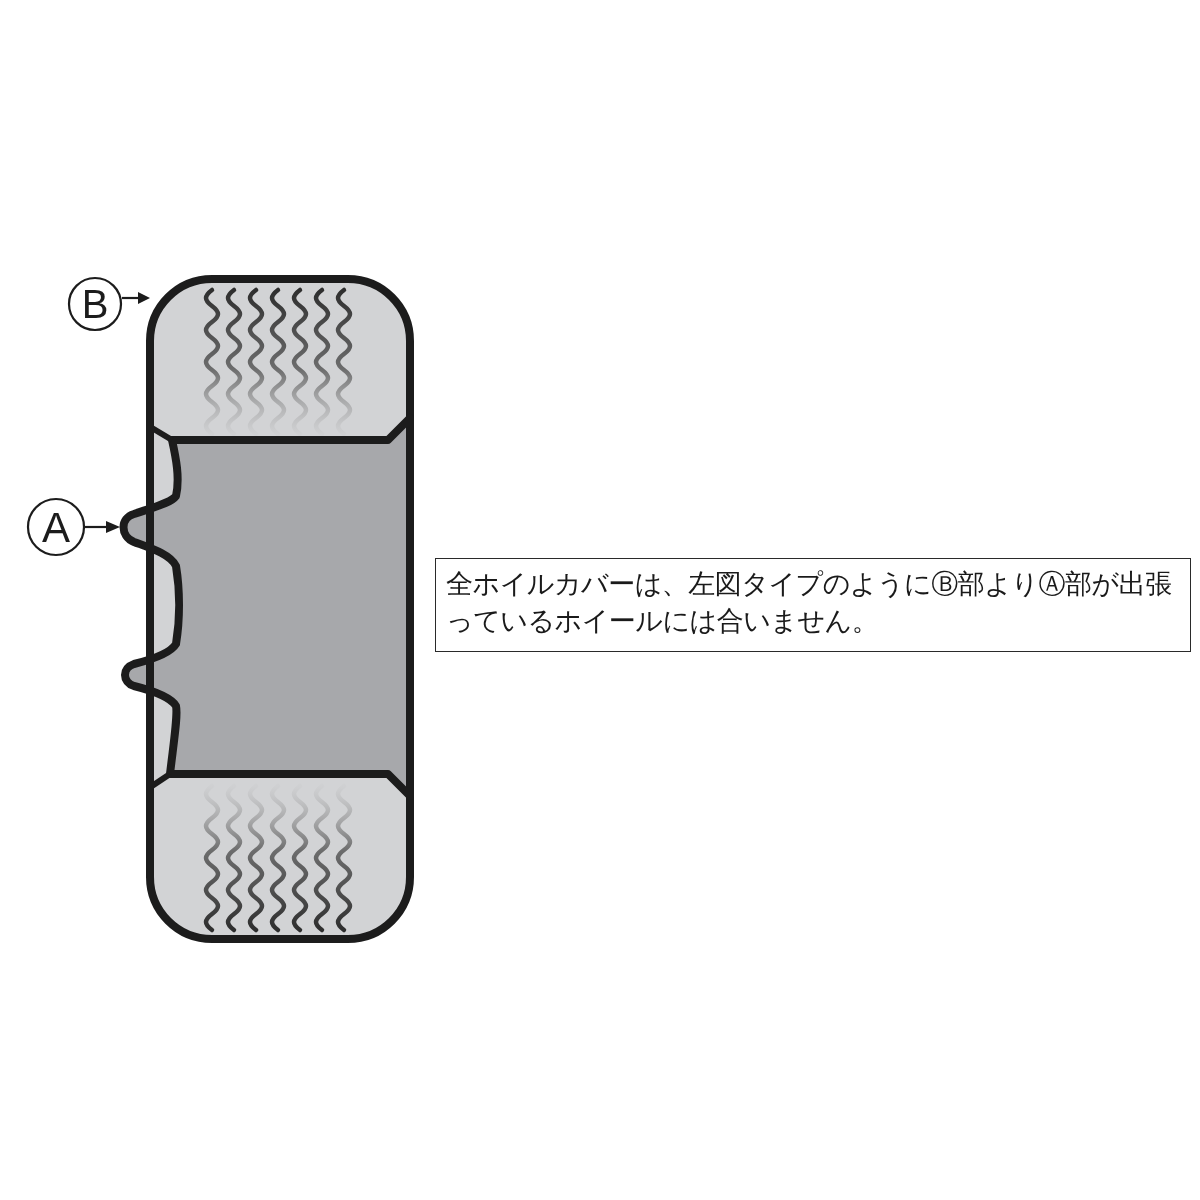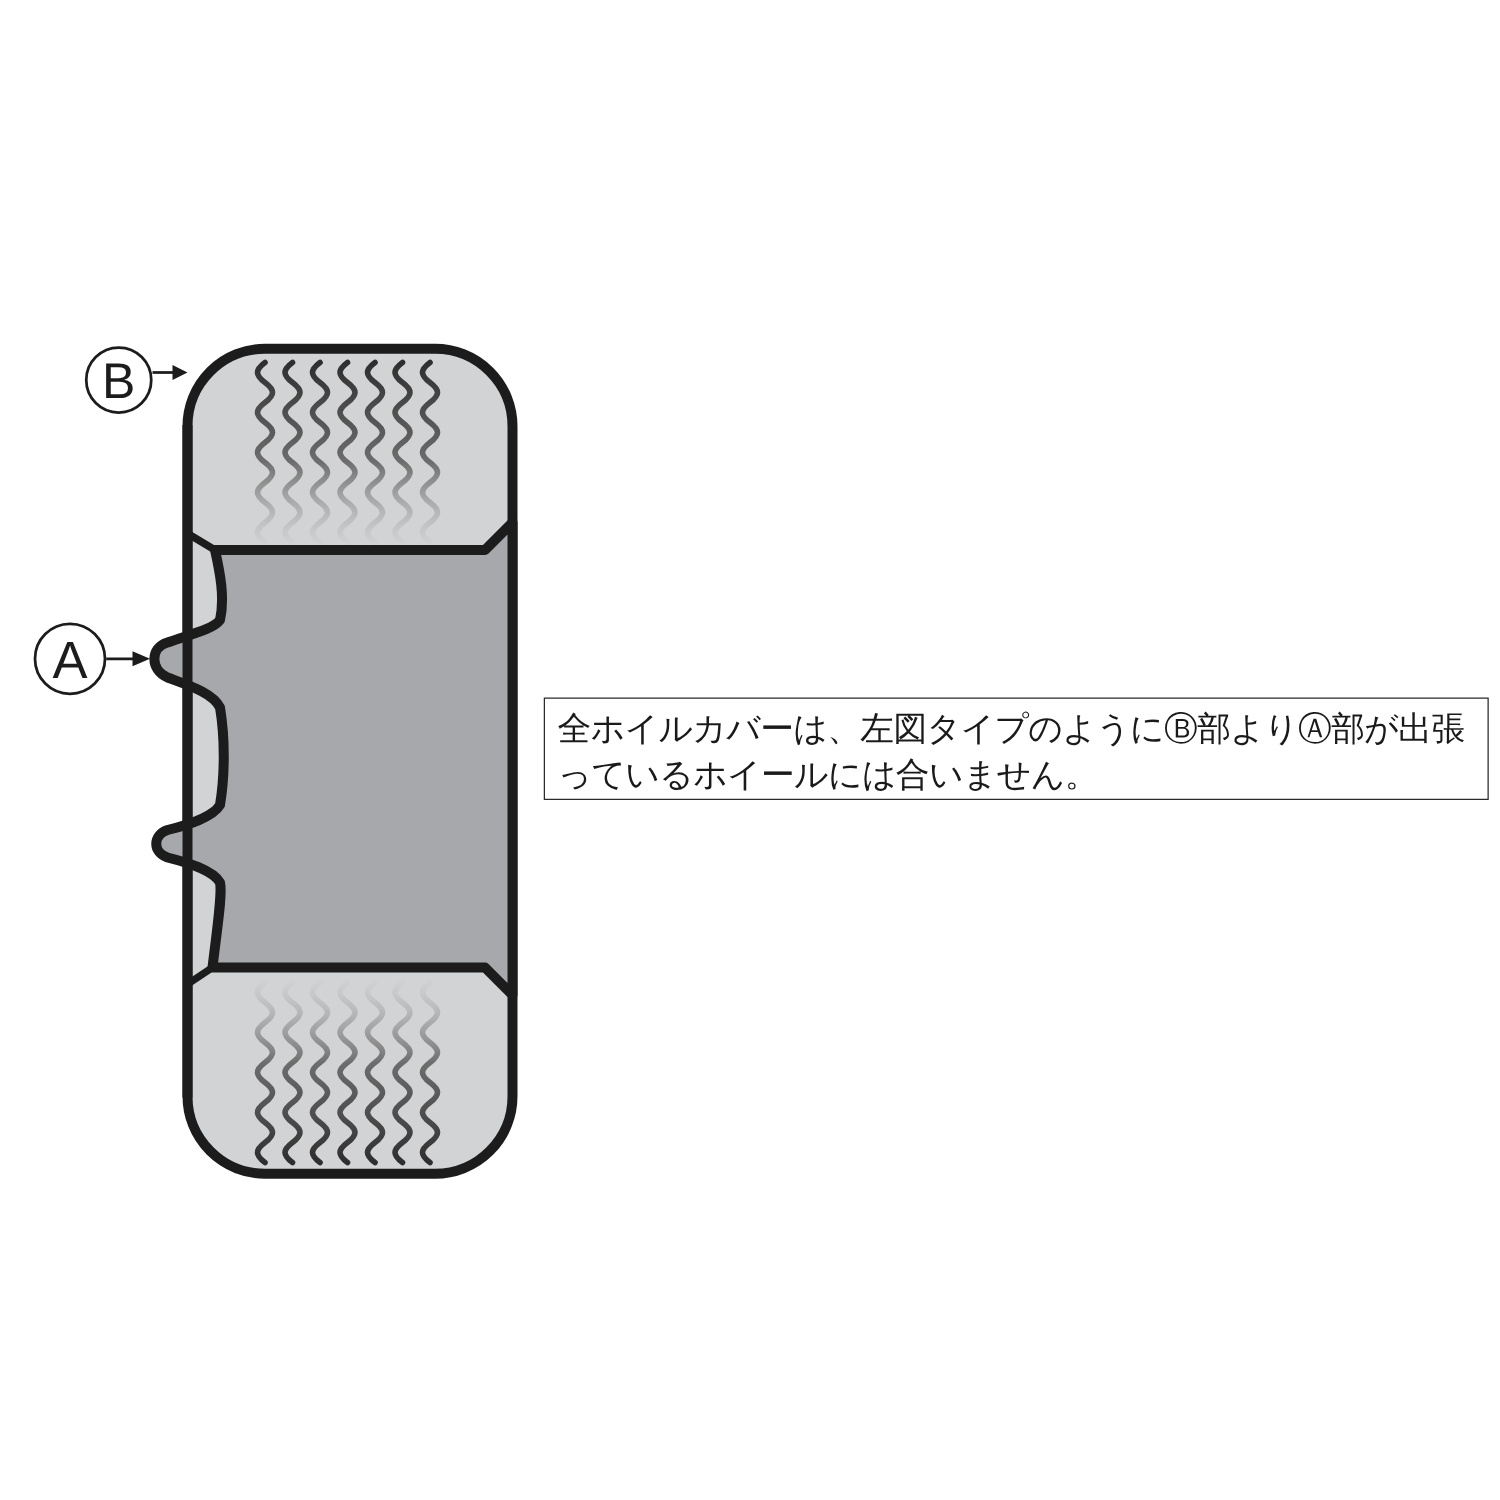--- a/index.html
+++ b/index.html
@@ -1,19 +1,19 @@
 <!DOCTYPE html>
 <html><head>
   <meta charset="utf-8">
   <style>
     html, body { margin: 0; padding: 0; background: #ffffff; }
     body { width: 1200px; height: 1200px; position: relative; overflow: hidden; font-family: "DejaVu Sans", sans-serif; }
     .figure { position: absolute; left: 0; top: 0; width: 1200px; height: 1200px; }
     .note-box {
-      position: absolute; left: 435px; top: 558px; width: 756px; height: 82px;
+      position: absolute; left: 435px; top: 558px; width: 756px; height: 94px;
       border: 1.5px solid #2a2a2a; box-sizing: border-box; background: #fff;
       padding: 6px 10px 0 10px;
       font-family: "DejaVu Sans", sans-serif; font-size: 27px; line-height: 37px;
       color: #1a1a1a; letter-spacing: -0.5px;
     }
     .label-text { font-family: "Liberation Sans", sans-serif; }
   </style>
 </head>
 <body>
 

